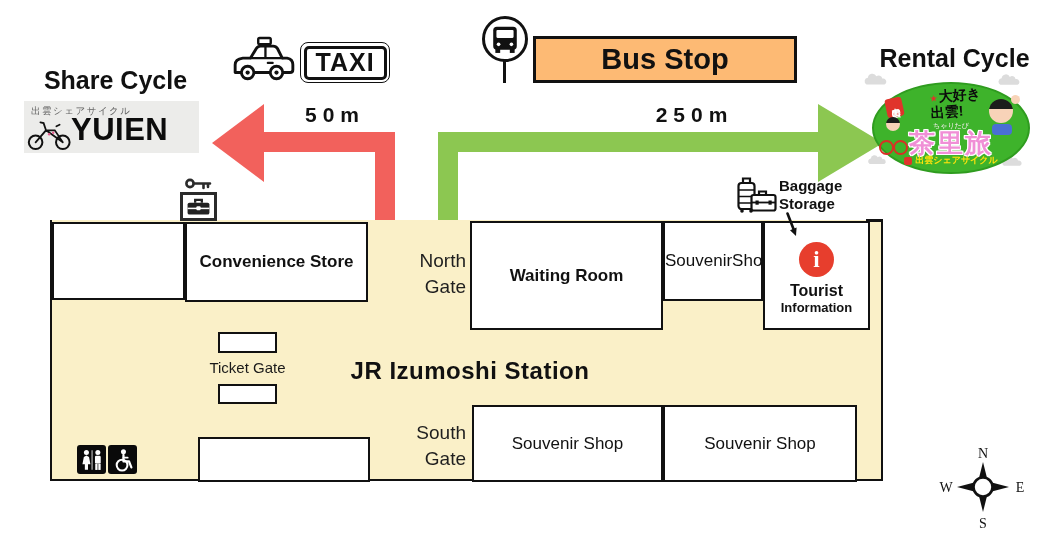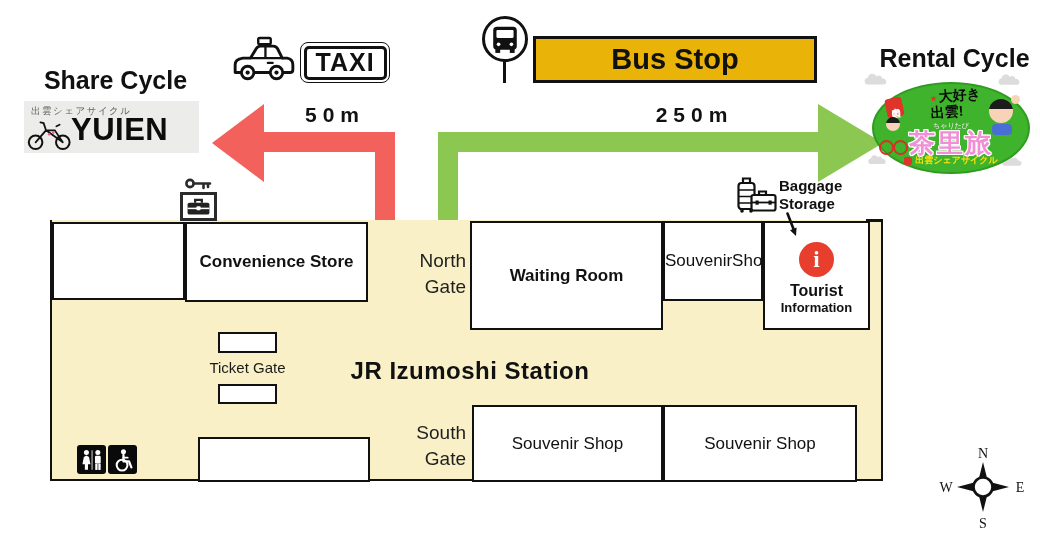--- a/index.html
+++ b/index.html
@@ -14,21 +14,21 @@
   #yuienSub{position:absolute;left:7px;top:4px;font-size:9.5px;color:#606060;letter-spacing:1.5px;white-space:nowrap;}
   #yuienTitle{position:absolute;left:47px;top:11px;font-size:31px;font-weight:bold;letter-spacing:.5px;color:#0c0c0c;}
   #bikeIcon{position:absolute;left:2px;top:14px;width:48px;height:37px;}
   #taxiIcon{left:229px;top:36px;width:70px;height:50px;}
   #taxiSign{left:300px;top:42px;height:41px;border:1.5px solid #111;border-radius:8px;background:#fff;padding:2.5px;display:flex;}
   #taxiSignInner{border:3px solid #111;border-radius:5px;display:flex;align-items:center;padding:0 9px;
                  font-size:25px;font-weight:bold;letter-spacing:1px;}
   #busIcon{left:482px;top:16px;width:46px;height:46px;border:3px solid #111;border-radius:50%;background:#fff;
            display:flex;align-items:center;justify-content:center;}
   #busPole{left:503px;top:61px;width:3px;height:22px;background:#111;}
-  #busSign{left:533px;top:36px;width:284px;height:47px;border:3px solid #111;background:#eab308;
+  #busSign{left:533px;top:36px;width:264px;height:47px;border:3px solid #111;background:#fdba74;
            display:flex;align-items:center;justify-content:center;font-size:29px;font-weight:bold;}
   #rentalLabel{left:872px;top:44px;width:165px;font-size:25px;font-weight:bold;text-align:center;white-space:nowrap;}
   
   #rentalLogo{left:872px;top:82px;width:158px;height:92px;background:#3EB32B;border:2px solid #2f9c1f;border-radius:50%;}
   #rentalLogo .in{position:absolute;}
   #logoTag{left:12px;top:14px;writing-mode:vertical-rl;background:#E0342B;color:#fff;font-size:9px;font-weight:bold;
            padding:3px 2px;border-radius:3px;transform:rotate(-12deg);letter-spacing:1px;}
   #logoCatch{left:56px;top:3px;font-weight:bold;font-size:14px;line-height:1.15;transform:rotate(-4deg);color:#0c0c0c;}
   #logoCatch .star{color:#E0342B;font-size:9px;margin-right:1px;}
   #logoRuby{left:0;right:0;top:37px;text-align:center;font-size:7px;color:#ffeef8;}

